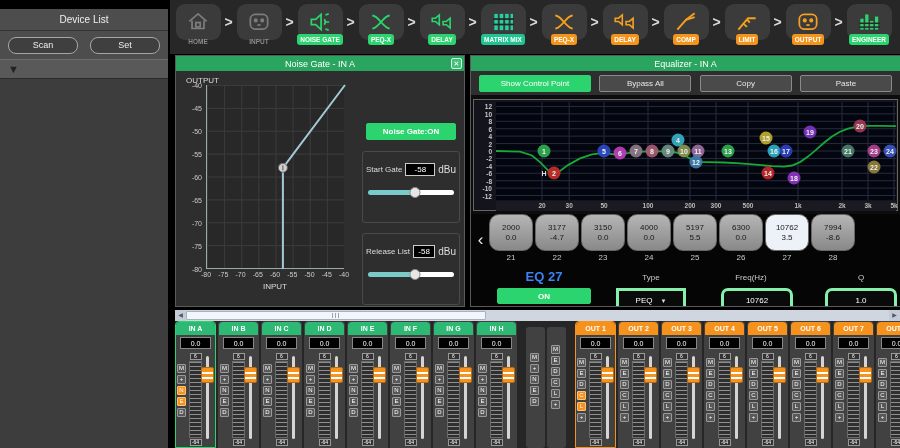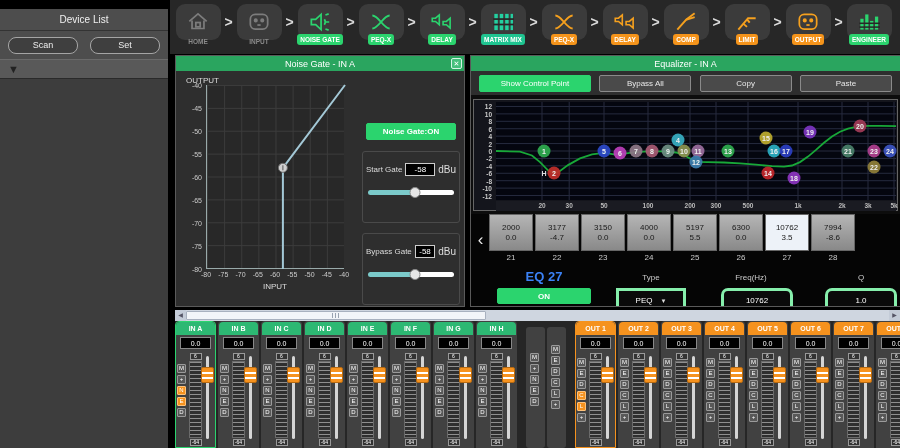--- a/index.html
+++ b/index.html
@@ -66,21 +66,21 @@
 .eq-ylabels{position:absolute;left:0;top:2px;width:21px;height:98px}
 .eq-ylabels span{position:absolute;right:3px;transform:translateY(-50%);font-size:6.5px;font-weight:bold;color:#ccc}
 .eq-plot{position:absolute;left:22px;top:2px;width:400px;height:98px;background:#04060f}
 .eq-xlabels{position:absolute;left:22px;top:101px;width:400px;height:10px;background:#1a1b22}
 .eq-xlabels span{position:absolute;transform:translateX(-50%);font-size:6.5px;font-weight:bold;color:#bbb}
 .eq-dot{position:absolute;width:13px;height:13px;border-radius:50%;transform:translate(-50%,-50%);color:#fff;font-size:7px;font-weight:bold;display:flex;align-items:center;justify-content:center;opacity:.93}
 .eq-dot .pre{position:absolute;right:100%;margin-right:1px;color:#eee}
 .eq-bands{display:flex;align-items:stretch;margin-top:3px;height:52px;background:#050505;padding-left:2px;overflow:hidden}
 .band-chevron{width:15px;flex:0 0 15px;color:#eee;font-size:17px;display:flex;align-items:center;justify-content:center}
 .band{width:44px;flex:0 0 44px;margin:0 1px;display:flex;flex-direction:column}
-.band-cell{height:37px;background:linear-gradient(#b5b5b5,#898989);border:1px solid #666;border-radius:0;color:#181818;font-size:8px;display:flex;flex-direction:column;align-items:center;justify-content:center;line-height:1.25}
+.band-cell{height:37px;background:linear-gradient(#b5b5b5,#898989);border:1px solid #666;border-radius:10px;color:#181818;font-size:8px;display:flex;flex-direction:column;align-items:center;justify-content:center;line-height:1.25}
 .band.selected .band-cell{background:#edf2f8}
 .band-num{height:13px;color:#ccc;font-size:8px;text-align:center;padding-top:2px}
 .eq-detail{position:relative;height:48px;background:#050505}
 .eq-name{position:absolute;left:26px;top:3px;width:94px;text-align:center;color:#3b82f6;font-weight:bold;font-size:13px}
 .eq-on{position:absolute;left:26px;top:22px;width:94px;height:16px;background:#2bd46e;border:1px solid #2bd46e;border-radius:2px;color:#fff;font-size:8px;font-weight:bold}
 .fld-lbl{position:absolute;top:7px;font-size:8px;color:#ccc;text-align:center}
 .fld-box{position:absolute;top:22px;height:25px;background:#0a0a0a;border:3px solid #86efac;color:#fff;font-size:8px;display:flex;align-items:center;justify-content:center}
 .fld-box.rounded{border-radius:7px}
 .sel-arrow{margin-left:8px;font-size:6px;color:#ddd}
 
@@ -313,21 +313,21 @@
             <span class="ng-lbl">Start Gate</span>
             <span class="ng-val">-58</span>
             <span class="ng-unit">dBu</span>
           </div>
           <div class="ng-slider" id="start-slider" style="background: linear-gradient(to right, rgb(123, 202, 202) 0px, rgb(123, 202, 202) 55%, rgb(255, 255, 255) 55%);">
             <div class="ng-handle" style="left: 55%;"></div>
           </div>
         </div>
         <div class="ng-group" style="top:142px">
           <div class="ng-row">
-            <span class="ng-lbl">Bypass Gate</span>
+            <span class="ng-lbl">Release List</span>
             <span class="ng-val">-58</span>
             <span class="ng-unit">dBu</span>
           </div>
           <div class="ng-slider" id="release-slider" style="background: linear-gradient(to right, rgb(123, 202, 202) 0px, rgb(123, 202, 202) 55%, rgb(255, 255, 255) 55%);">
             <div class="ng-handle" style="left: 55%;"></div>
           </div>
         </div>
       </div>
     </div>
   </section>

